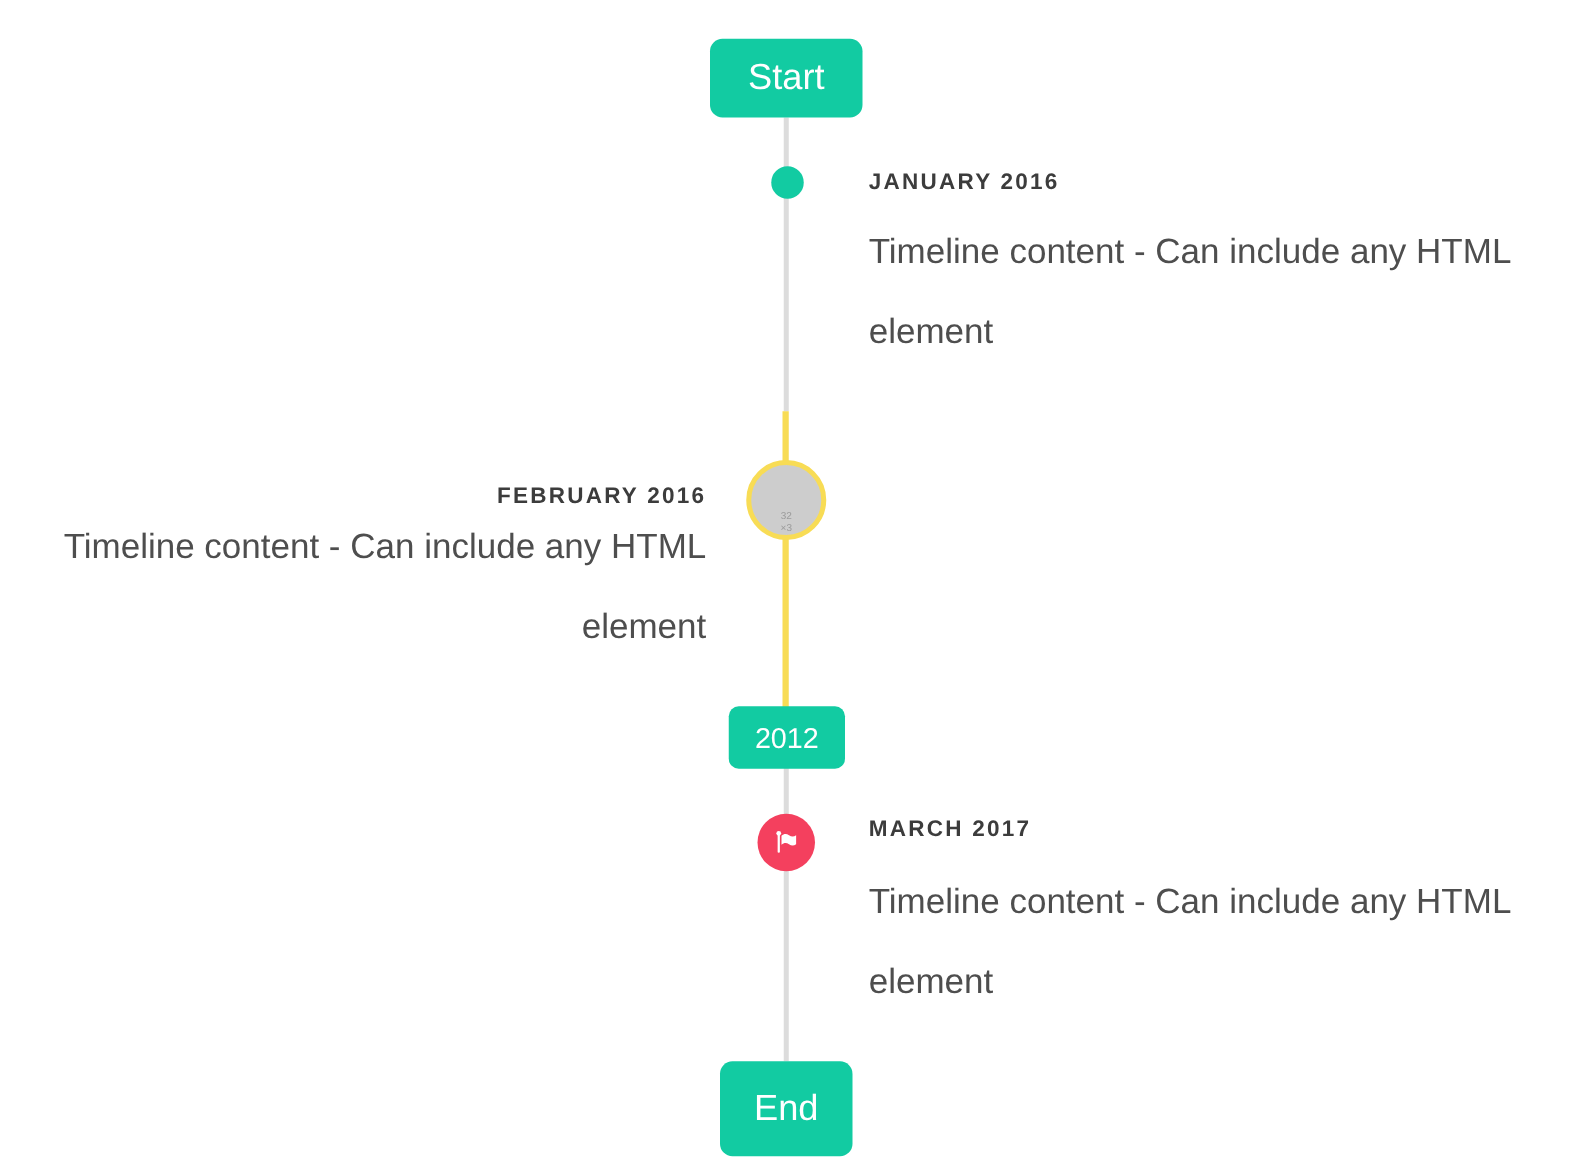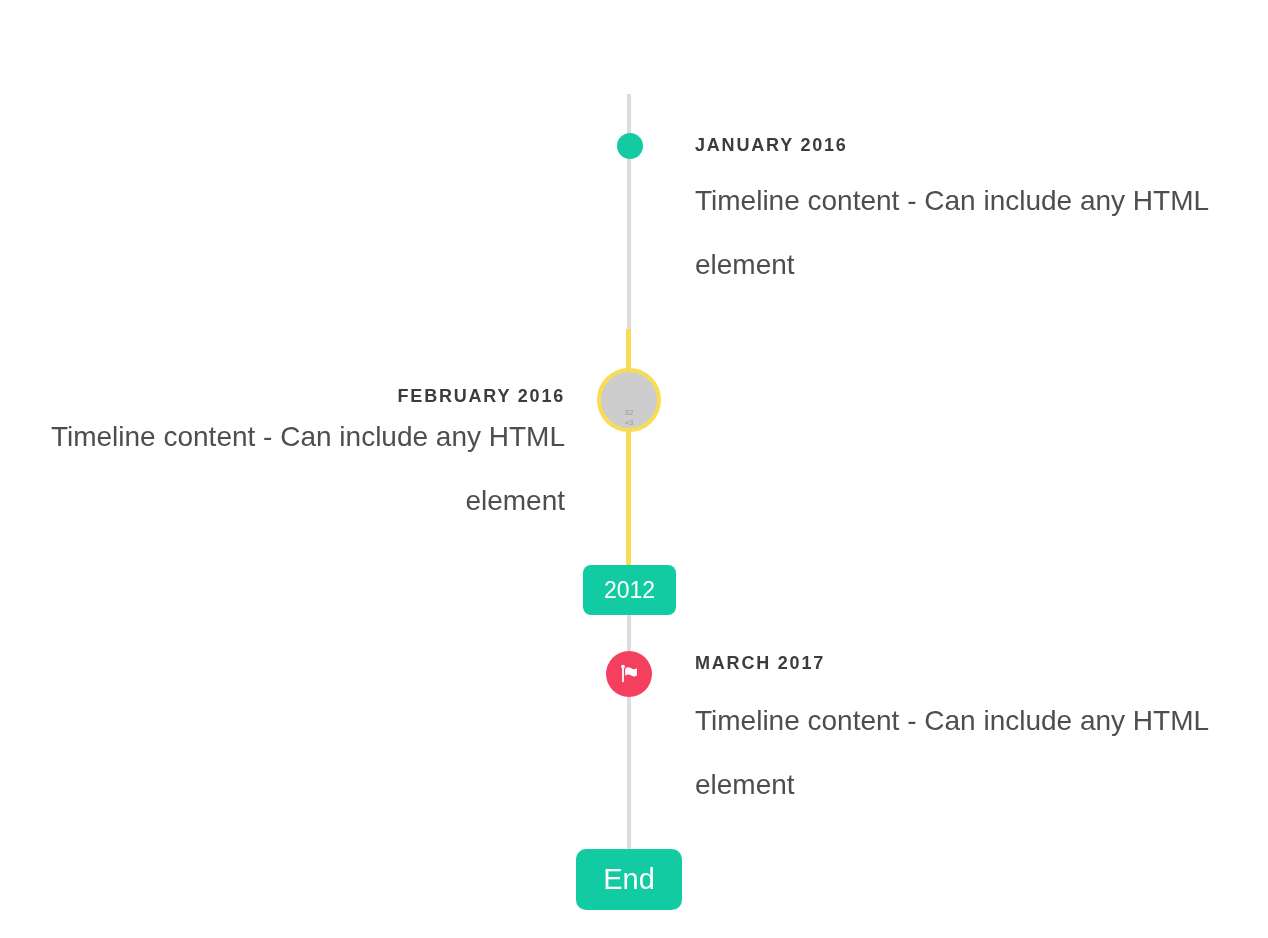--- a/index.html
+++ b/index.html
@@ -31,21 +31,21 @@
   
   .badge{
     position:absolute;z-index:3;
     background:var(--accent-teal);
     color:var(--badge-text);
     display:flex;align-items:center;justify-content:center;
     border-radius:10px;
   }
   .badge-start{left:568px;top:31px;width:122px;height:63px;font-size:29px;}
   .badge-year{left:583px;top:565px;width:93px;height:50px;font-size:23px;border-radius:8px;}
-  .badge-end{left:576px;top:849px;width:106px;height:61px;font-size:29px;}
+  .badge-end{left:576px;top:849px;width:106px;height:76px;font-size:29px;}
   
   .marker{position:absolute;z-index:2;border-radius:50%;}
   .dot{
     left:617px;top:133px;width:26px;height:26px;
     background:var(--accent-teal);
   }
   .image-circle{
     left:597px;top:368px;width:64px;height:64px;
     box-sizing:border-box;
     background:var(--placeholder-gray);
@@ -88,20 +88,21 @@
 </style>
 </head>
 <body>
 
 <div class="canvas">
 
   <div class="line gray seg1"></div>
   <div class="line yellow seg2"></div>
   <div class="line gray seg3"></div>
 
+  <div class="badge badge-start">Start</div>
 
   <div class="marker dot"></div>
   <div class="entry-label label-jan">JANUARY 2016</div>
   <div class="entry-content content-jan">Timeline content - Can include any HTML element</div>
 
   <div class="entry-label label-feb">FEBRUARY 2016</div>
   <div class="entry-content content-feb">Timeline content - Can include any HTML element</div>
   <div class="marker image-circle">
     <span class="ph-text">32 ×3</span>
   </div>

